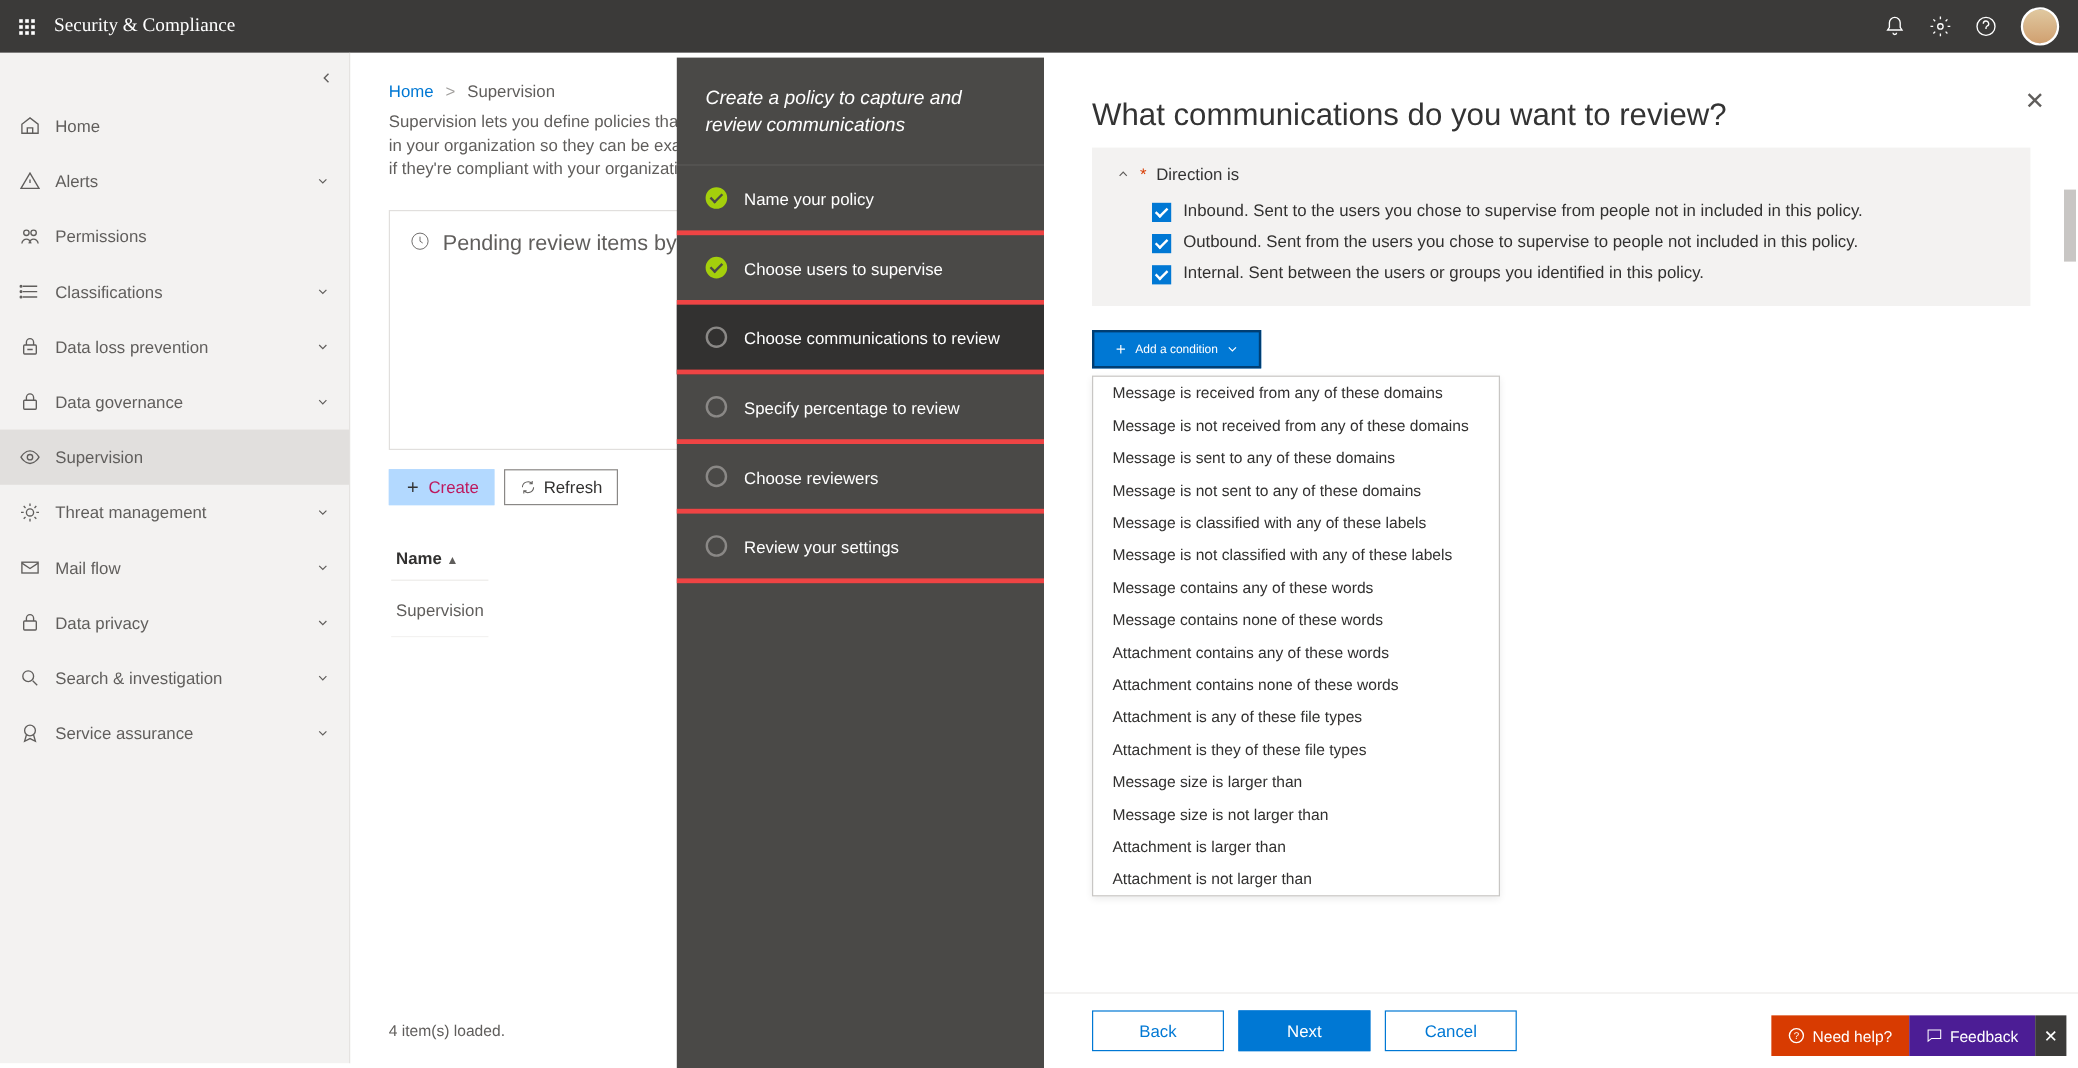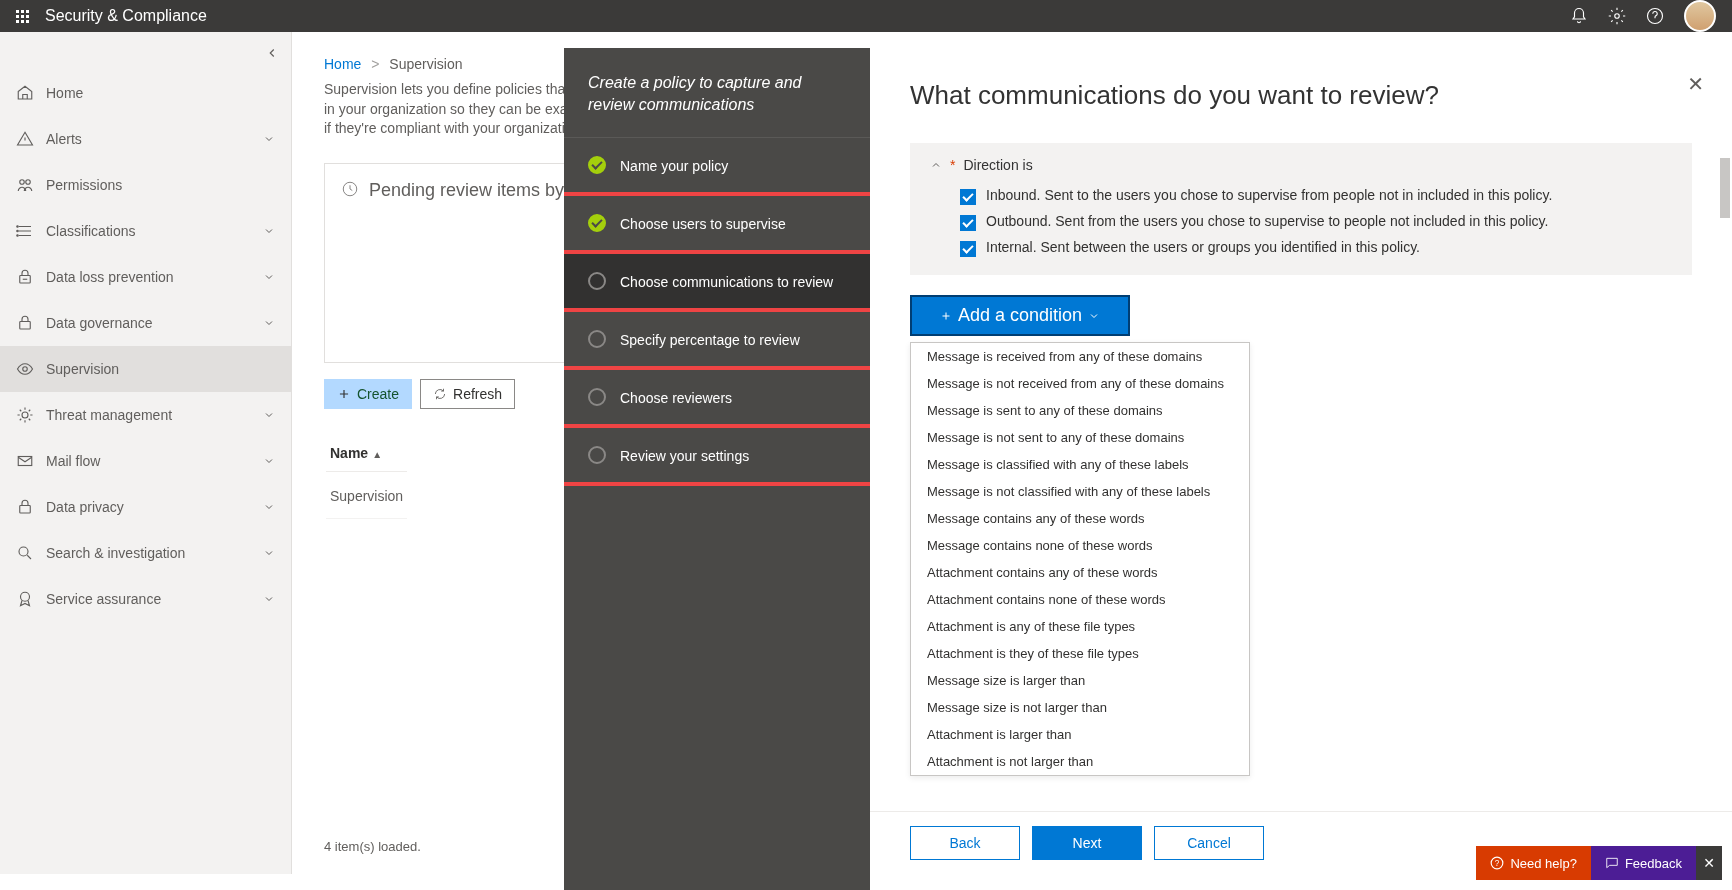--- a/index.html
+++ b/index.html
@@ -1,17 +1,17 @@
 <!DOCTYPE html>
 <html><head>
 <meta charset="utf-8">
 <style>
 * { box-sizing: border-box; margin: 0; padding: 0; }
 body { font-family: "Segoe UI", -apple-system, sans-serif; font-size: 14px; color: #333; background: #fff; overflow: hidden; width: 1732px; height: 890px; position: relative; }
-.topbar { height: 32px; background: #3b3a39; color: #fff; display: flex; align-items: center; padding: 0 16px; }
+.topbar { height: 44px; background: #3b3a39; color: #fff; display: flex; align-items: center; padding: 0 16px; font-family: Liberation Serif, serif; }
 .waffle { display: grid; grid-template-columns: repeat(3,3px); grid-template-rows: repeat(3,3px); gap: 2px; margin-right: 16px; cursor: pointer; }
 .waffle span { background: #fff; width: 3px; height: 3px; }
 .topbar-title { font-size: 16px; font-weight: 400; }
 .topbar-right { margin-left: auto; display: flex; align-items: center; gap: 20px; }
 .topbar-icon { width: 18px; height: 18px; cursor: pointer; fill: #fff; stroke: #fff; }
 .avatar { width: 32px; height: 32px; border-radius: 50%; background: linear-gradient(#e0c8a0,#d0a070); border: 2px solid #fff; cursor: pointer; }
 .shell { display: flex; height: calc(100% - 48px); position: relative; }
 .sidebar { width: 292px; background: #f3f2f1; border-right: 1px solid #e1dfdd; position: relative; padding-top: 8px; }
 .collapse-btn { position: absolute; top: 14px; right: 12px; cursor: pointer; color: #605e5c; }
 .nav-item { display: flex; align-items: center; padding: 14px 16px; color: #605e5c; cursor: pointer; gap: 12px; }
@@ -22,51 +22,51 @@
 .breadcrumb { padding: 24px 32px 8px; color: #605e5c; font-size: 14px; }
 .breadcrumb a { color: #0078d4; text-decoration: none; }
 .breadcrumb span.sep { margin: 0 6px; color: #a19f9d; }
 .bc-current { color: #605e5c; }
 .page-desc { padding: 0 32px 24px; color: #605e5c; font-size: 14px; max-width: 600px; line-height: 1.4; }
 .pending-card { margin: 0 32px; border: 1px solid #e1dfdd; padding: 16px; display: flex; align-items: center; gap: 10px; color: #605e5c; height: 200px; align-items: flex-start; }
 .pending-card svg { width: 18px; height: 18px; stroke: #605e5c; fill:none; }
 .pending-title { font-size: 18px; color: #605e5c; }
 .toolbar { margin: 16px 32px 0; display: flex; gap: 8px; }
 .tb-btn { border: 1px solid #8a8886; background: #fff; padding: 6px 12px; display: inline-flex; align-items: center; gap: 6px; color: #323130; cursor: pointer; font-size: 14px; }
-.tb-btn.primary { background: #b3d9ff; border-color: #b3d9ff; color: #14532d; }
+.tb-btn.primary { background: #b3d9ff; border-color: #b3d9ff; color: #be185d; }
 .tb-btn svg { width: 14px; height: 14px; }
 .table { margin: 24px 32px; }
 .table th { text-align: left; font-weight: 600; padding: 10px 4px; color: #323130; border-bottom: 1px solid #edebe9; font-size: 14px;}
 .table td { padding: 14px 4px; color: #605e5c; border-bottom: 1px solid #f3f2f1;}
 .sort-icon { font-size: 10px; margin-left: 4px; color: #605e5c; }
 .footer-status { position: absolute; bottom: 20px; left: 32px; color: #605e5c; font-size: 13px; }
 
 .overlay { position: absolute; top: 48px; left: 0; right: 0; bottom: 0; display: flex; }
 .overlay-gap { width: 564px; }
 .wiz-steps { width: 306px; background: #4a4947; color: #fff; display: flex; flex-direction: column; }
 .wiz-header { padding: 24px 24px 20px; font-size: 16px; line-height: 1.4; border-bottom: 1px solid #5a5957; font-style: italic;}
 .step { display: flex; align-items: flex-end; gap: 14px; padding: 18px 24px; border-bottom: 4px solid #ef4444; cursor: pointer; }
 .step.current { background: #323130; }
 .step-circle { width: 18px; height: 18px; border-radius: 50%; border: 2px solid #8a8886; flex-shrink:0; display:flex; align-items:center; justify-content:center;}
 .step.done .step-circle { background: #a4cf0c; border-color: #a4cf0c; }
 .step.done .step-circle::after { content: ""; width: 4px; height: 8px; border: solid #4a4947; border-width: 0 2px 2px 0; transform: rotate(45deg); margin-top:-2px;}
 .wiz-content { flex: 1; background: #fff; position: relative; padding: 32px 40px; overflow-y: auto; }
 .close-x { position: absolute; top: 24px; right: 28px; cursor: pointer; font-size: 20px; color: #605e5c; }
-.wiz-title { font-size: 26px; font-weight: 300; margin-bottom: 32px; }
+.wiz-title { font-size: 26px; font-weight: 300; margin-bottom: 12px; }
 .direction-box { background: #f3f2f1; padding: 14px 20px; margin-bottom: 20px; }
 .dir-head { display: flex; align-items: center; gap: 8px; font-size: 14px; margin-bottom: 10px; }
 .dir-head .req { color: #d83b01; }
 .chk-row { display: flex; align-items: flex-start; gap: 10px; padding: 4px 0 4px 30px; font-size: 14px; color: #323130;}
 .chk { width: 16px; height: 16px; background: #0078d4; display: inline-flex; align-items: center; justify-content: center; flex-shrink:0; margin-top:2px;}
 .chk::after { content:""; width:4px; height:8px; border:solid #fff; border-width:0 2px 2px 0; transform:rotate(45deg); margin-top:-2px;}
-.add-cond { background: #0078d4; color: #fff; border: 2px solid #003e73; padding: 8px 28px; display: inline-flex; align-items: center; gap: 6px; cursor: pointer; font-size: 18px; justify-content: center;}
+.add-cond { background: #0078d4; color: #fff; border: 2px solid #003e73; padding: 8px 16px; display: inline-flex; align-items: center; gap: 6px; cursor: pointer; font-size: 10px; justify-content: center;}
 .add-cond svg { width:12px; height:12px; }
 .dropdown { border: 1px solid #c8c6c4; margin-top: 6px; width: 340px; box-shadow: 0 2px 6px rgba(0,0,0,.08); background:#fff;}
 .dd-item { padding: 6px 16px; font-size: 13px; color: #323130; cursor: pointer; }
-.wiz-footer { position: absolute; bottom: 16px; left: 870px; right: 0; background: #fff; border-top: 1px solid #edebe9; padding: 14px 40px; display: flex; gap: 12px; }
+.wiz-footer { position: absolute; bottom: 0; left: 870px; right: 0; background: #fff; border-top: 1px solid #edebe9; padding: 14px 40px; display: flex; gap: 12px; }
 .fbtn { min-width: 110px; padding: 8px 14px; text-align: center; font-size: 14px; cursor: pointer; }
 .fbtn.sec { background: #fff; border: 1px solid #0078d4; color: #0078d4; }
 .fbtn.pri { background: #0078d4; border: 1px solid #0078d4; color: #fff; }
 .help-bar { position: fixed; bottom: 10px; right: 10px; display: flex; height: 34px; z-index: 100;}
 .need-help { background: #d83b01; color: #fff; padding: 8px 14px; display: flex; align-items: center; gap: 6px; font-size: 13px; cursor:pointer;}
 .feedback { background: #4c1d95; color: #fff; padding: 8px 14px; display: flex; align-items: center; gap: 6px; font-size: 13px; cursor:pointer;}
 .help-close { background:#3b3a39; color:#fff; width:26px; display:flex; align-items:center; justify-content:center; cursor:pointer;}
 .scroll-thumb { position:absolute; right:2px; top:110px; width:10px; height:60px; background:#c8c6c4; border-radius:0; z-index:5;}
 </style>
 </head>

